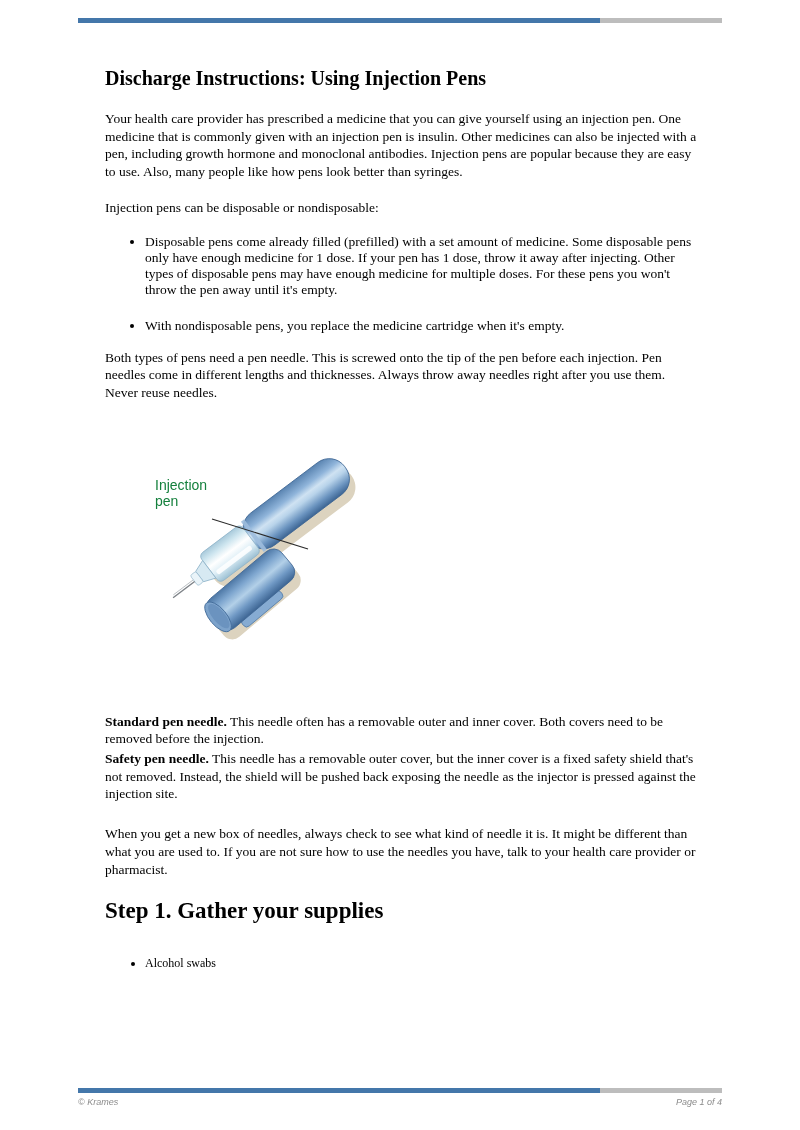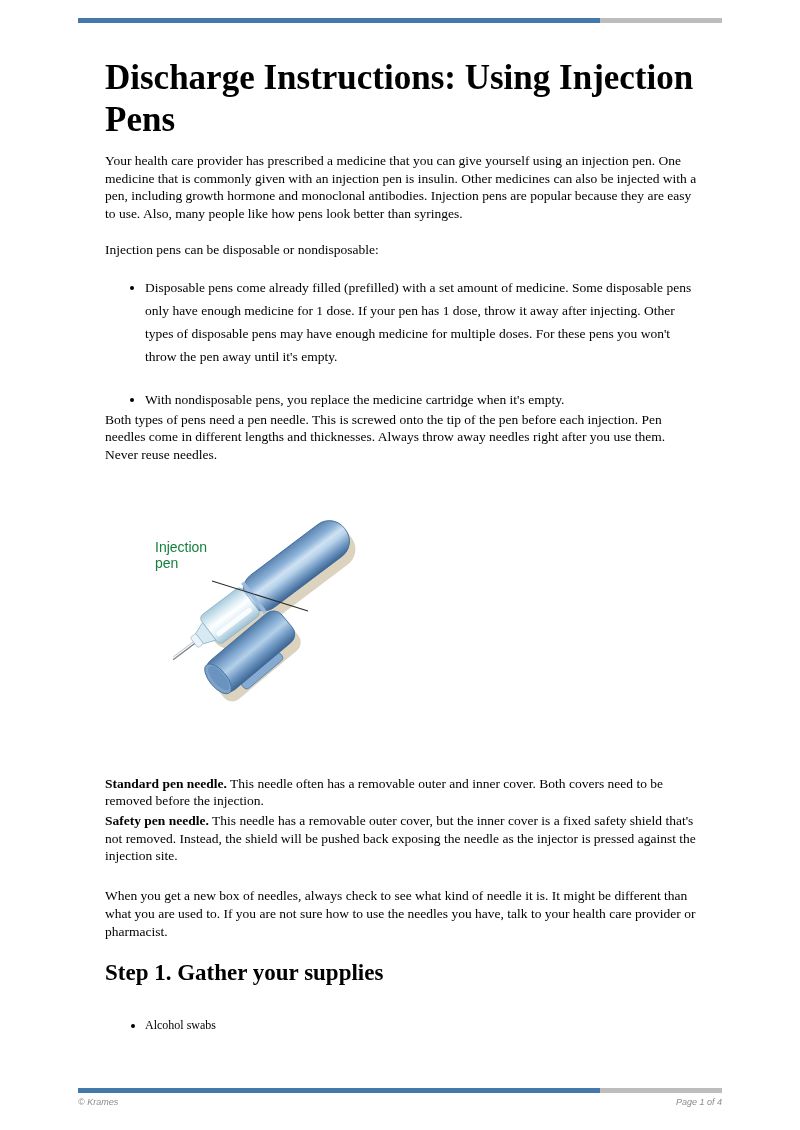--- a/index.html
+++ b/index.html
@@ -9,28 +9,28 @@
   }
   
   .accent-bar{position:absolute;left:78px;width:644px;height:5px;display:flex;}
   .accent-bar .seg-blue{width:522px;height:100%;background:var(--accent_blue,#4477aa);}
   .accent-bar .seg-gray{flex:1;height:100%;background:var(--bar_gray,#bdbdbd);}
   .topbar{top:18px;}
   .footbar{top:1088px;}
   
   .content{position:absolute;left:105px;top:57px;width:592px;}
   h1{
-    margin:0;font-size:35px;line-height:42px;font-weight:bold;letter-spacing:0;
+    margin:0;font-size:20px;line-height:42px;font-weight:bold;letter-spacing:0;
   }
   p{margin:0;font-size:13.5px;line-height:17.7px;}
   p.intro{margin-top:11px;}
   p.lead{margin-top:18px;}
-  ul.pen-types{margin:17px 0 0 0;padding:0 0 0 40px;font-size:13.5px;line-height:23px;}
+  ul.pen-types{margin:17px 0 0 0;padding:0 0 0 40px;font-size:13.5px;line-height:16px;}
   ul.pen-types li+li{margin-top:20px;}
-  p.both{}
+  p.both{margin-top:15px;}
   .figure{position:relative;margin-top:12px;height:290px;}
   .figure svg{position:absolute;left:15px;top:0;}
   .fig-label{
     position:absolute;left:50px;top:63px;
     font-family:"Liberation Sans", sans-serif;font-size:14px;line-height:16px;color:#15803d;
   }
   p.standard{margin-top:9px;}
   p.safety{margin-top:2px;}
   p.newbox{margin-top:22px;}
   h2{margin:18px 0 0 0;font-size:23px;line-height:30px;font-weight:bold;}

